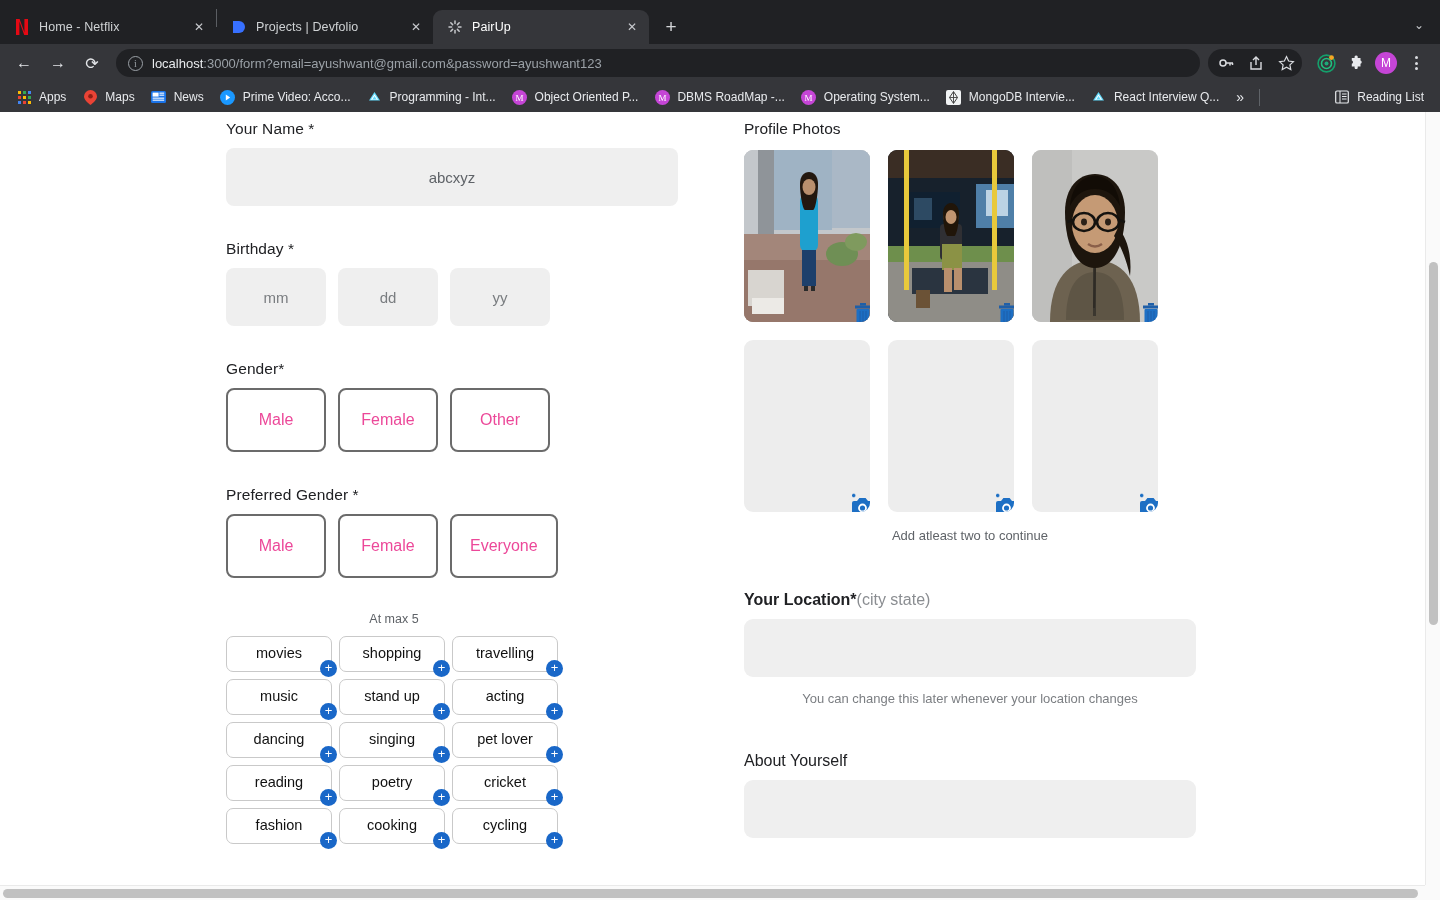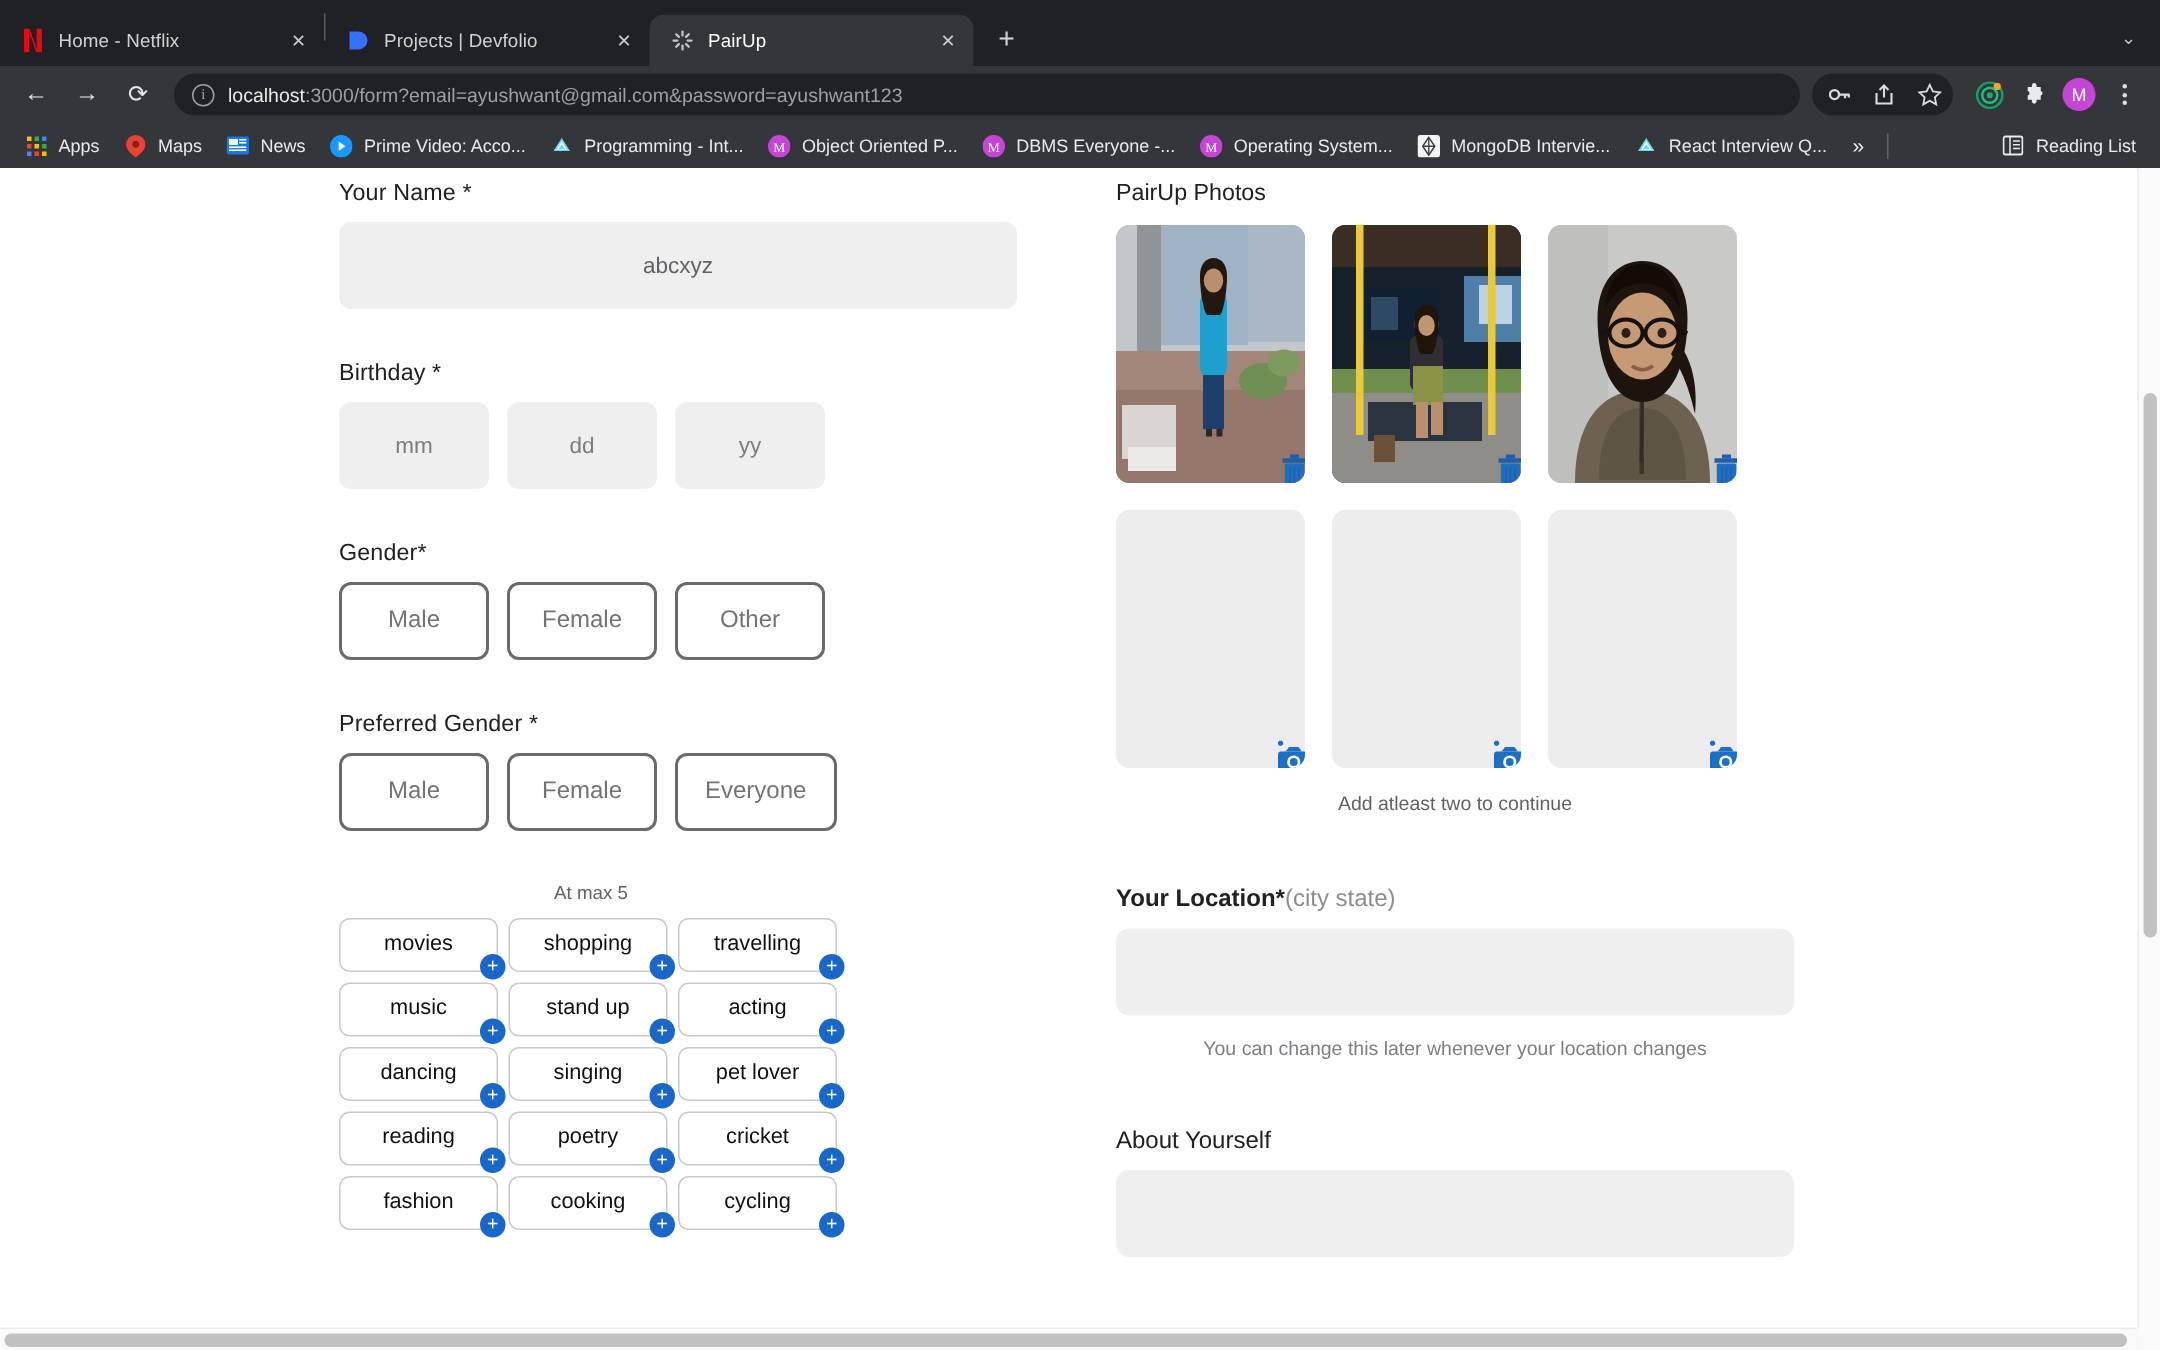--- a/index.html
+++ b/index.html
@@ -137,23 +137,23 @@
 
   .bday-row { display: flex; gap: 12px; }
   .bday-box {
     background: #efefef; border-radius: 8px; height: 58px; width: 100px;
     display: flex; align-items: center; justify-content: center;
     color: #7a7d80; font-size: 15px;
   }
 
   .pill-row { display: flex; gap: 12px; }
   .pill {
-    border: 2px solid #6b6b6b; border-radius: 8px; height: 52px;
+    border: 2px solid #6b6b6b; border-radius: 8px; height: 64px;
     padding: 0 18px; min-width: 100px; display: flex; align-items: center;
-    justify-content: center; font-size: 16px; color: #737373; background: #fff;
+    justify-content: center; font-size: 16px; color: #ec4899; background: #fff;
   }
 
   .interests-title { font-size: 15.5px; color: #202124; margin-bottom: 20px; }
   .atmax {
     font-size: 12.5px; color: #5f6368; text-align: center; width: 336px;
     margin: 0 0 10px 0;
   }
   .chips {
     display: grid; grid-template-columns: repeat(3, 106px); gap: 7px 7px;
     width: 336px;
@@ -403,21 +403,21 @@
       <span class="bml">Object Oriented P...</span>
     </div>
 
     <div class="bm">
       <span class="bmi">
         <svg width="15" height="15" viewBox="0 0 15 15">
             <circle cx="7.5" cy="7.5" r="7.5" fill="#c545d6"></circle>
             <text x="7.5" y="11" font-size="9" fill="#fff" text-anchor="middle" font-family="Liberation Serif, serif">M</text>
           </svg>
       </span>
-      <span class="bml">DBMS Everyone -...</span>
+      <span class="bml">DBMS RoadMap -...</span>
     </div>
 
     <div class="bm">
       <span class="bmi">
         <svg width="15" height="15" viewBox="0 0 15 15">
             <circle cx="7.5" cy="7.5" r="7.5" fill="#c545d6"></circle>
             <text x="7.5" y="11" font-size="9" fill="#fff" text-anchor="middle" font-family="Liberation Serif, serif">M</text>
           </svg>
       </span>
       <span class="bml">Operating System...</span>
@@ -563,21 +563,21 @@
                   <span>cycling</span>
                   <span class="plus">+</span>
                 </div>
             </div>
           </div>
         </div>
 
         <div class="col-right">
 
           <div>
-            <div class="photos-title">PairUp Photos</div>
+            <div class="photos-title">Profile Photos</div>
 
             <div class="photo-grid">
 
               <div class="photo">
                 <svg width="126" height="172" viewBox="0 0 126 172">
                   <rect width="126" height="172" fill="#b9bcc0"></rect>
                   <rect x="0" y="0" width="126" height="86" fill="#c3c7cb"></rect>
                   <rect x="28" y="0" width="60" height="80" fill="#9fb3c4"></rect>
                   <rect x="88" y="0" width="38" height="78" fill="#aab8c6"></rect>
                   <rect x="14" y="0" width="16" height="86" fill="#8f9499"></rect>

